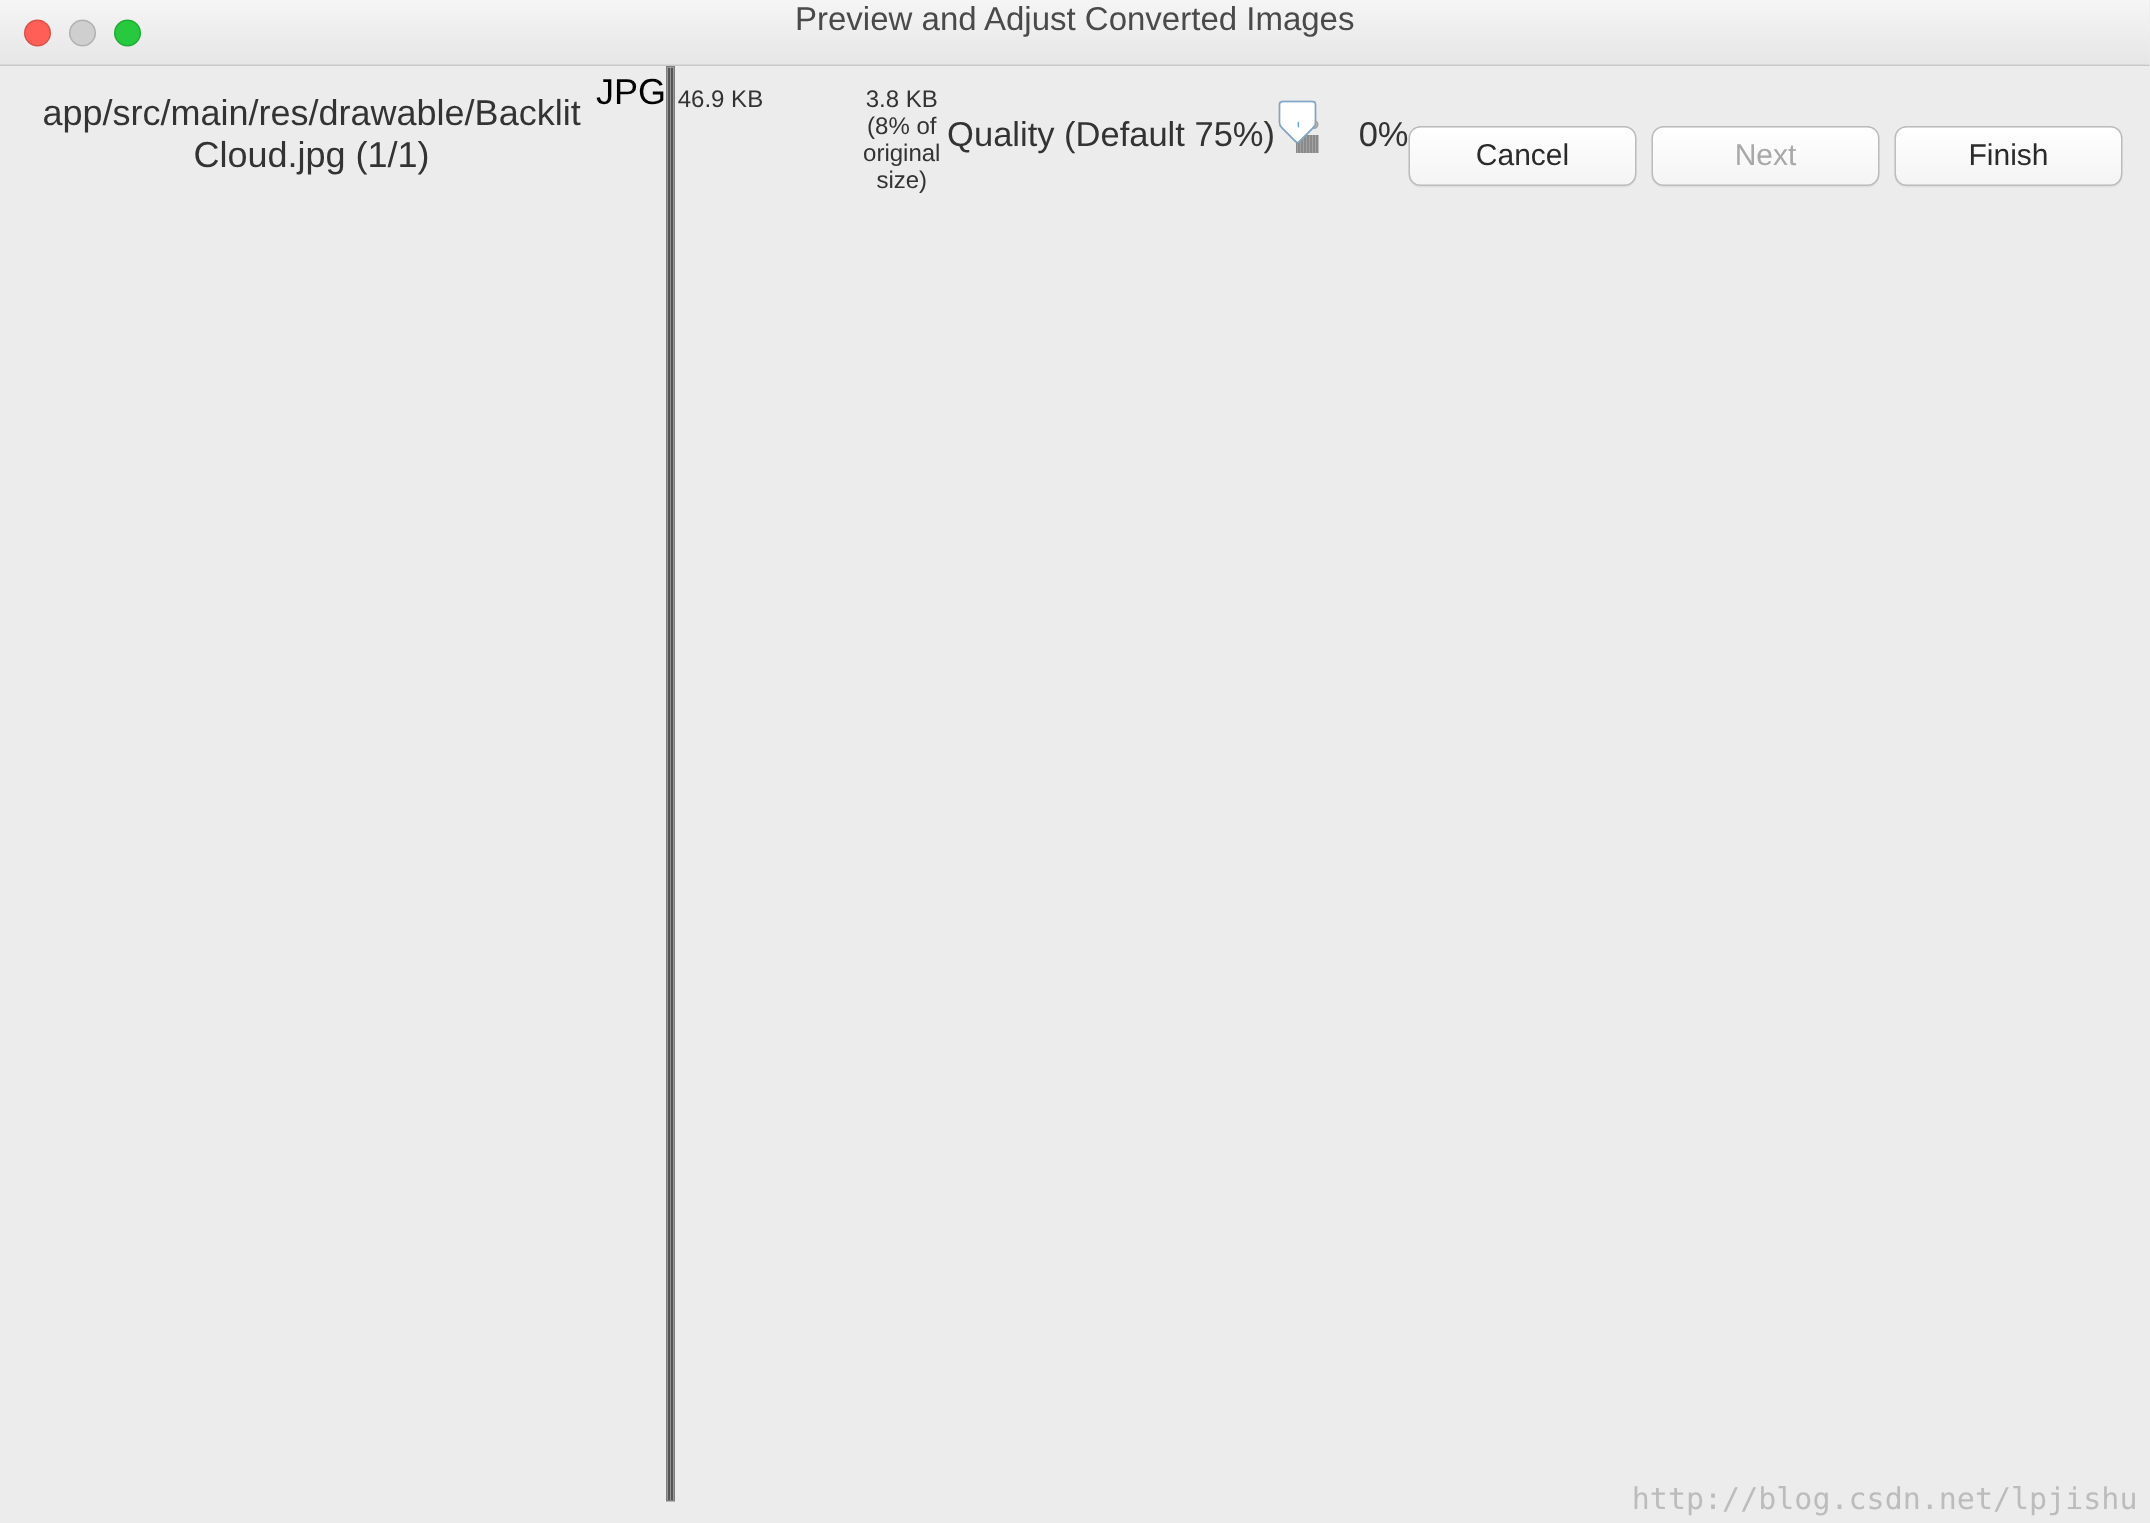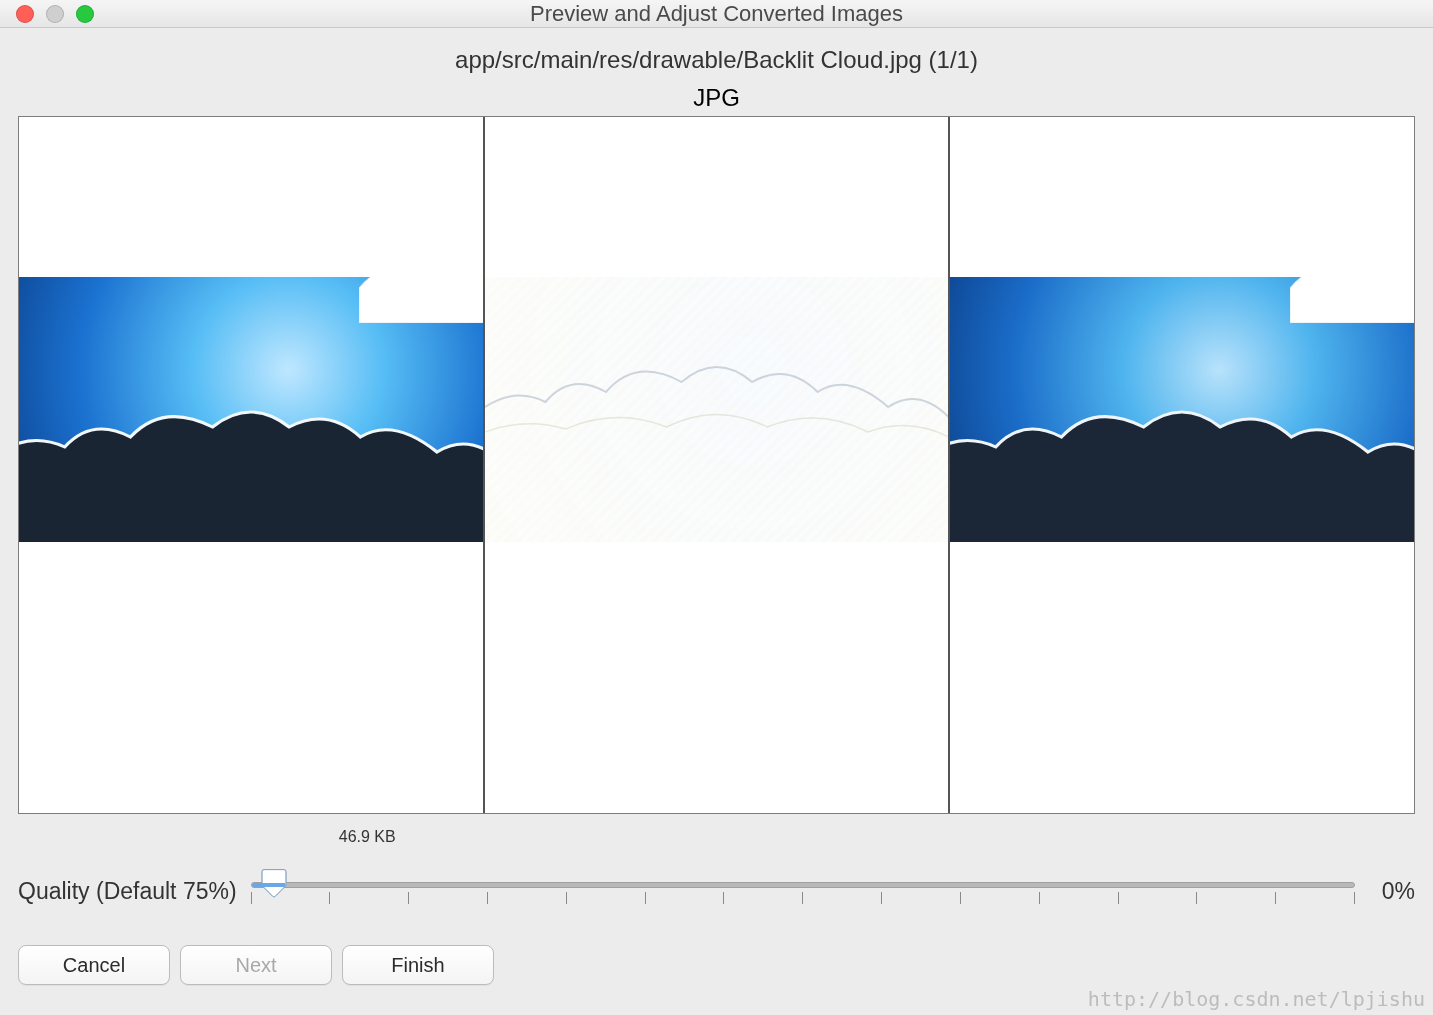--- a/index.html
+++ b/index.html
@@ -6,23 +6,23 @@
   html, body {
     width: 1433px; height: 1015px;
     font-family: -apple-system, "Helvetica Neue", Helvetica, Arial, sans-serif;
     background: #ececec;
     color: #333;
     overflow: hidden;
   }
 
   
   .titlebar {
-    height: 28px;
-    display: flex;
-    align-items: flex-end;
+    height: 44px;
+    display: flex;
+    align-items: flex-start;
     padding: 0 14px;
     background: linear-gradient(#f5f5f5,#e6e6e6);
     border-bottom: 1px solid #c9c9c9;
     position: relative;
   }
   .traffic-lights {
     display: flex;
     gap: 12px;
     position: absolute;
     left: 16px;
@@ -42,21 +42,21 @@
     text-align: center;
     font-size: 22px;
     color: #4a4a4a;
     font-weight: 400;
   }
 
   
   .content {
     padding: 0 18px 14px 18px;
     display: flex;
-    flex-direction: column;
+    flex-direction: row;
     height: calc(100% - 44px);
   }
 
   .filepath {
     text-align: center;
     font-size: 24px;
     color: #333;
     margin: 18px 0 6px 0;
     font-weight: 400;
   }
@@ -292,20 +292,21 @@
           </svg>
         </div>
       </div>
     </div>
 
   </div>
 
   <div class="sizes">
     <div class="left">46.9 KB</div>
     <div class="mid"></div>
+    <div class="right">3.8 KB (8% of original size)</div>
   </div>
 
   <div class="quality-row">
     <div class="quality-label">Quality (Default 75%)</div>
     <div class="slider-wrap">
       <div class="slider-track" style="--fill: 2%;">
         <div class="slider-thumb" style="left: 2%;">
           <svg viewBox="0 0 26 30">
             <path d="M3 2 H23 Q25 2 25 4 V16 Q25 18 23.5 19.5 L14 29 Q13 30 12 29 L2.5 19.5 Q1 18 1 16 V4 Q1 2 3 2 Z" fill="#ffffff" stroke="#9aa3ab" stroke-width="1"></path>
             <path d="M3 2 H23 Q25 2 25 4 V16 Q25 18 23.5 19.5 L14 29 Q13 30 12 29 L2.5 19.5 Q1 18 1 16 V4 Q1 2 3 2 Z" fill="none" stroke="#72a7df" stroke-width="1" opacity=".6"></path>

